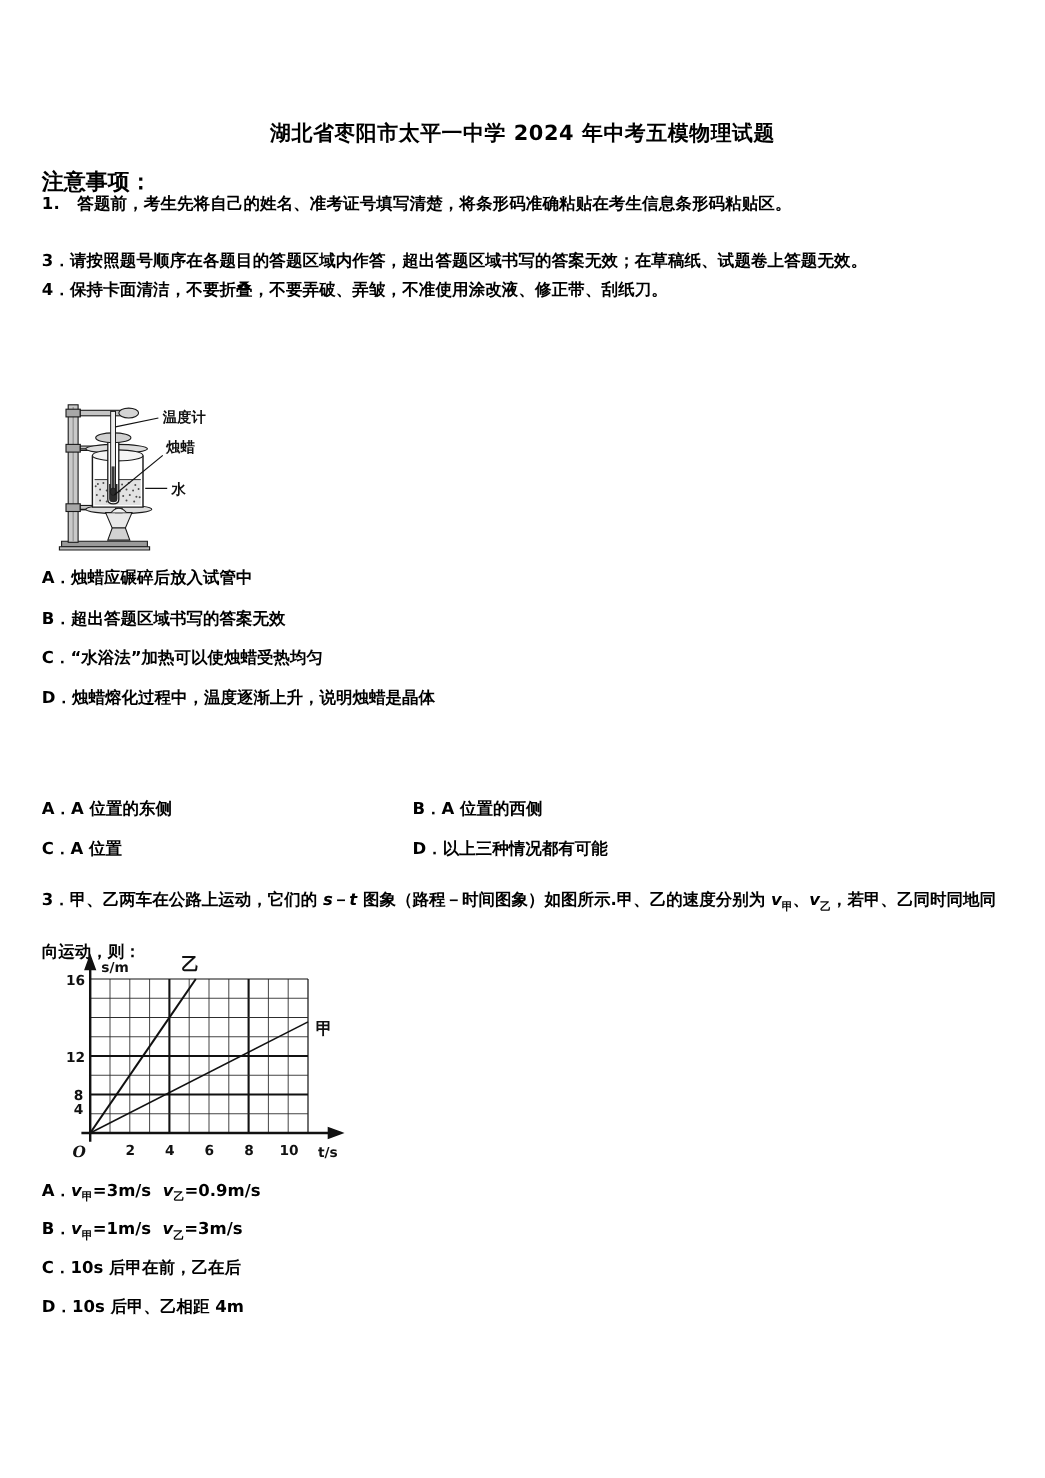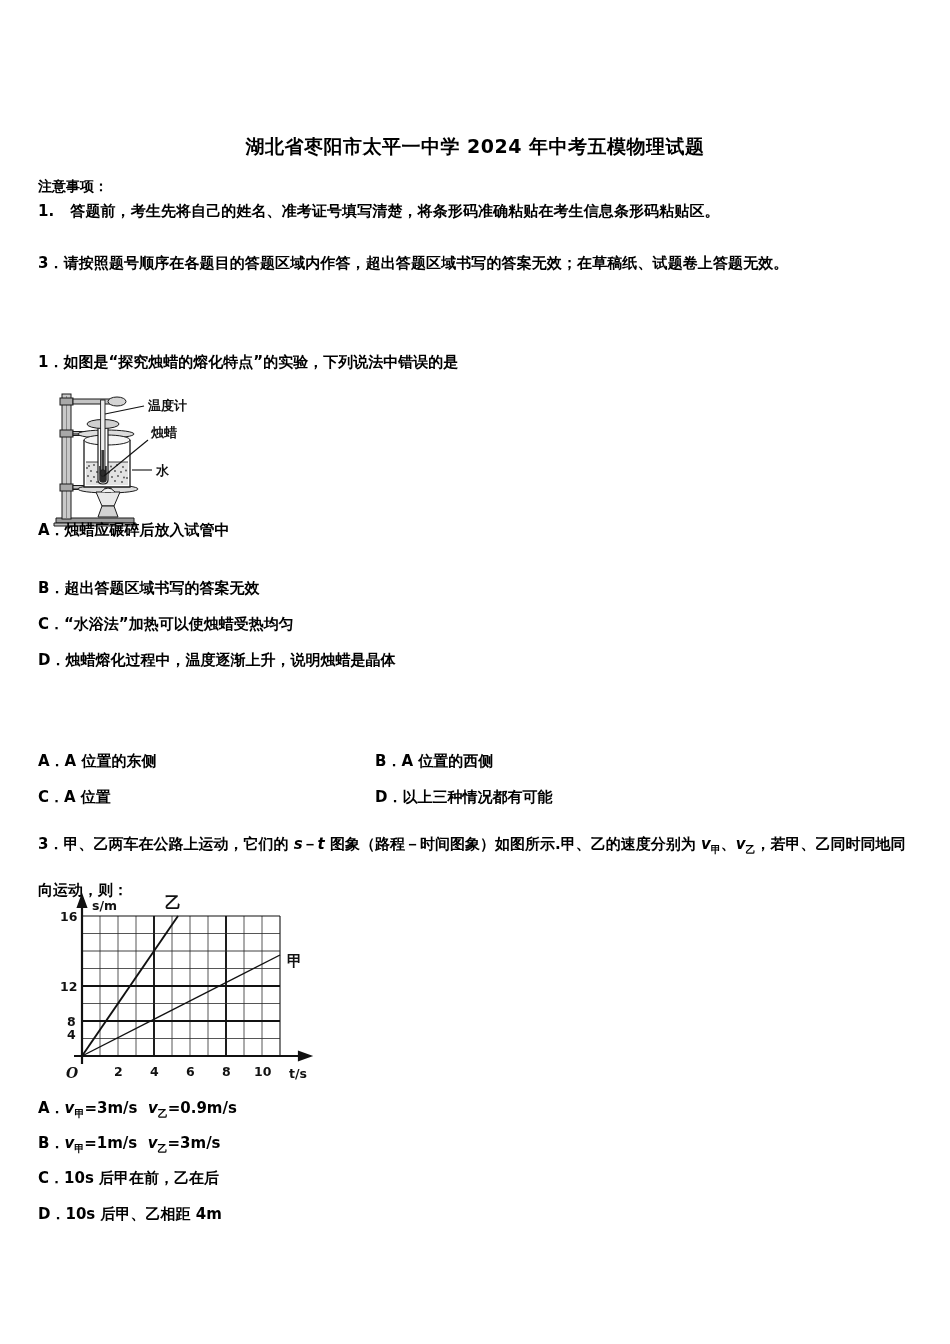--- a/index.html
+++ b/index.html
@@ -13,35 +13,34 @@
     position: relative;
     font-family: "DejaVu Sans", "Liberation Sans", sans-serif;
     color: #000000;
     overflow: hidden;
   }
   .page {
     position: absolute;
     left: 0; top: 0;
     width: 950px;
     height: 1093px;
-    margin-top: 26px;
   }
   .doc-title {
     position: absolute;
     left: 0; top: 108px;
     width: 950px;
     text-align: center;
     font-size: 19px;
     font-weight: bold;
     letter-spacing: 0.5px;
   }
   .notes-head {
     position: absolute;
     left: 38px; top: 152px;
-    font-size: 14px;
+    font-size: 20px;
     font-weight: bold;
   }
   .note-line {
     position: absolute;
     left: 38px;
     font-size: 15px;
     font-weight: bold;
     white-space: pre;
     letter-spacing: 0.1px;
   }
@@ -75,21 +74,21 @@
 
   .opt {
     position: absolute;
     font-size: 15px;
     font-weight: bold;
     white-space: pre;
   }
   .opt-col-a { left: 38px; }
   .opt-col-b { left: 375px; text-align: center; }
 
-  .q1-a { top: 495px; }
+  .q1-a { top: 516px; }
   .q1-b { top: 553px; }
   .q1-c { top: 589px; }
   .q1-d { top: 625px; }
 
   .q2-a { top: 726px; }
   .q2-b { top: 726px; }
   .q2-c { top: 762px; }
   .q2-d { top: 762px; }
 
   .q3-a { top: 1073px; }
@@ -123,23 +122,23 @@
 </head>
 <body>
 
 <div class="page">
 
   <div class="doc-title">湖北省枣阳市太平一中学 2024 年中考五模物理试题</div>
 
   <div class="notes-head">注意事项：</div>
   <div class="note-line note-1">1.   答题前，考生先将自己的姓名、准考证号填写清楚，将条形码准确粘贴在考生信息条形码粘贴区。</div>
   <div class="note-line note-3">3．请按照题号顺序在各题目的答题区域内作答，超出答题区域书写的答案无效；在草稿纸、试题卷上答题无效。</div>
-
-
-  <div class="q-stem q1-stem"><span>1．</span><span>如图是“探究烛蜡的熔化特点”的实验，下列说法中错误的是</span></div>
+  <div class="note-line note-4">4．保持卡面清洁，不要折叠，不要弄破、弄皱，不准使用涂改液、修正带、刮纸刀。</div>
+
+
 
   <div class="fig1">
     <svg width="200" height="140" viewBox="0 0 200 140" xmlns="http://www.w3.org/2000/svg">
       <g stroke="#1a1a1a" fill="none" stroke-width="1">
 
         <path d="M8 130 L86 130 L86 135 L8 135 Z" fill="#9a9a9a" stroke="#1a1a1a"></path>
         <path d="M6 135 L88 135 L88 138 L6 138 Z" fill="#bdbdbd" stroke="#1a1a1a"></path>
 
         <rect x="14" y="6" width="9" height="125" fill="#c9c9c9" stroke="#1a1a1a"></rect>
         <line x1="18.5" y1="8" x2="18.5" y2="130" stroke="#8a8a8a"></line>

